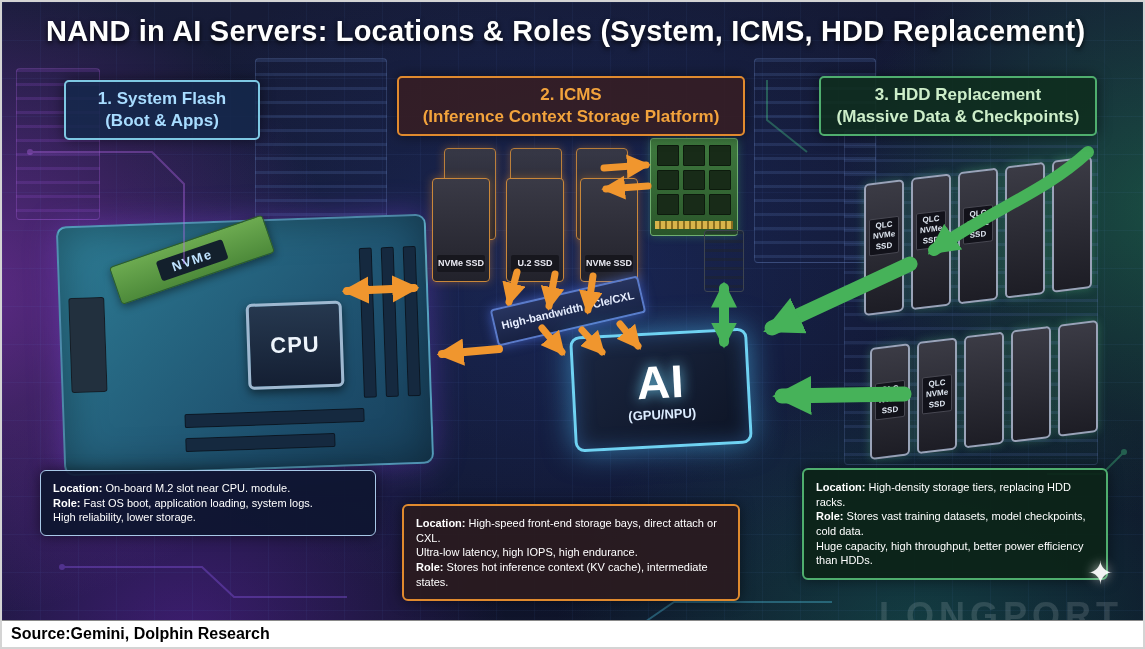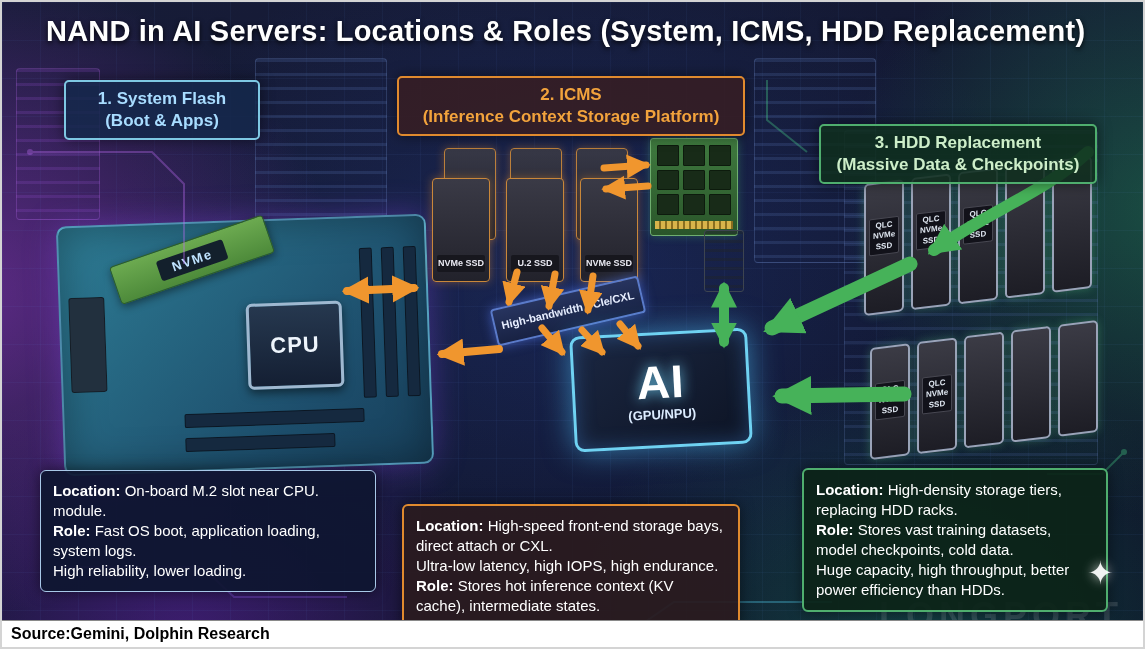--- a/index.html
+++ b/index.html
@@ -44,21 +44,21 @@
     text-shadow:0 2px 5px rgba(0,0,0,.85);
   }
 
   .hdr {
     position:absolute; z-index:7; text-align:center; font-weight:bold;
     font-size:17px; line-height:1.3; padding:6px 8px; border-radius:5px;
     box-shadow:0 0 14px rgba(0,0,0,.5);
   }
   .hdr1 { left:62px;  top:78px; width:196px; background:rgba(20,40,75,.85);  border:2px solid #7ec8e3; color:#a8dcff; }
   .hdr2 { left:395px; top:74px; width:348px; background:rgba(55,30,35,.88);  border:2px solid #e08a2e; color:#f2a33c; }
-  .hdr3 { left:817px; top:74px; width:278px; background:rgba(15,45,30,.88);  border:2px solid #4fae6e; color:#cdeec9;margin-top:48px; }
+  .hdr3 { left:817px; top:74px; width:278px; background:rgba(15,45,30,.88);  border:2px solid #4fae6e; color:#cdeec9; }
 
   
   .mobo {
     position:absolute; left:58px; top:218px; width:370px; height:250px; z-index:3;
     transform:rotate(-2deg);
     background:linear-gradient(135deg,#2e7d95,#1d4e6c 70%,#173f5a);
     border:2px solid rgba(140,220,255,.45); border-radius:10px;
     box-shadow:0 0 32px rgba(150,80,255,.35), inset 0 0 40px rgba(0,0,0,.35);
   }
   .cpu {
@@ -149,21 +149,21 @@
   .qssd-lbl {
     position:absolute; top:34px; left:3px; right:3px;
     background:#12121a; border:1px solid #484852; color:#dfe6f0;
     font-size:8px; font-weight:bold; text-align:center; padding:2px 0; border-radius:2px; line-height:1.3;
   }
 
   .arrows { position:absolute; inset:0; z-index:6; pointer-events:none; }
 
   
   .info {
-    position:absolute; z-index:7; color:#ffffff; font-size:15px; line-height:1.33;
+    position:absolute; z-index:7; color:#ffffff; font-size:11px; line-height:1.33;
     padding:10px 12px; border-radius:6px; box-shadow:0 0 14px rgba(0,0,0,.5);
   }
   .info .b { font-weight:bold; }
   .info1 { left:38px;  top:468px; width:336px; background:rgba(14,22,48,.93); border:1px solid #a8c8e8; }
   .info2 { left:400px; top:502px; width:338px; background:rgba(42,27,31,.93); border:2px solid #e08a2e; }
   .info3 { left:800px; top:466px; width:306px; background:rgba(12,36,24,.93); border:2px solid #4fae6e;padding-left:12px; }
 
   .watermark {
     position:absolute; right:20px; bottom:10px; z-index:5;
     font-size:36px; font-weight:bold; letter-spacing:5px; color:rgba(255,255,255,.13);
@@ -330,21 +330,21 @@
       <path d="M 1086 150 C 1040 192 992 206 932 248" stroke-width="12" marker-end="url(#arrG)"></path>
       <line x1="908" y1="262" x2="770" y2="326" stroke-width="15" marker-end="url(#arrG)"></line>
       <line x1="902" y1="392" x2="780" y2="394" stroke-width="15" marker-end="url(#arrG)"></line>
       <line x1="722" y1="286" x2="722" y2="340" stroke-width="10" marker-start="url(#arrG)" marker-end="url(#arrG)"></line>
     </g>
   </svg>
 
   <div class="info info1">
     <div><span class="b">Location:</span><span> On-board M.2 slot near CPU. module.</span></div>
     <div><span class="b">Role:</span><span> Fast OS boot, application loading, system logs.</span></div>
-    <div><span class="b"></span><span>High reliability, lower loading.</span></div>
+    <div><span class="b"></span><span>High reliability, lower storage.</span></div>
   </div>
   <div class="info info2">
     <div><span class="b">Location:</span><span> High-speed front-end storage bays, direct attach or CXL.</span></div>
     <div><span class="b"></span><span>Ultra-low latency, high IOPS, high endurance.</span></div>
     <div><span class="b">Role:</span><span> Stores hot inference context (KV cache), intermediate states.</span></div>
   </div>
   <div class="info info3">
     <div><span class="b">Location:</span><span> High-density storage tiers, replacing HDD racks.</span></div>
     <div><span class="b">Role:</span><span> Stores vast training datasets, model checkpoints, cold data.</span></div>
     <div><span class="b"></span><span>Huge capacity, high throughput, better power efficiency than HDDs.</span></div>

